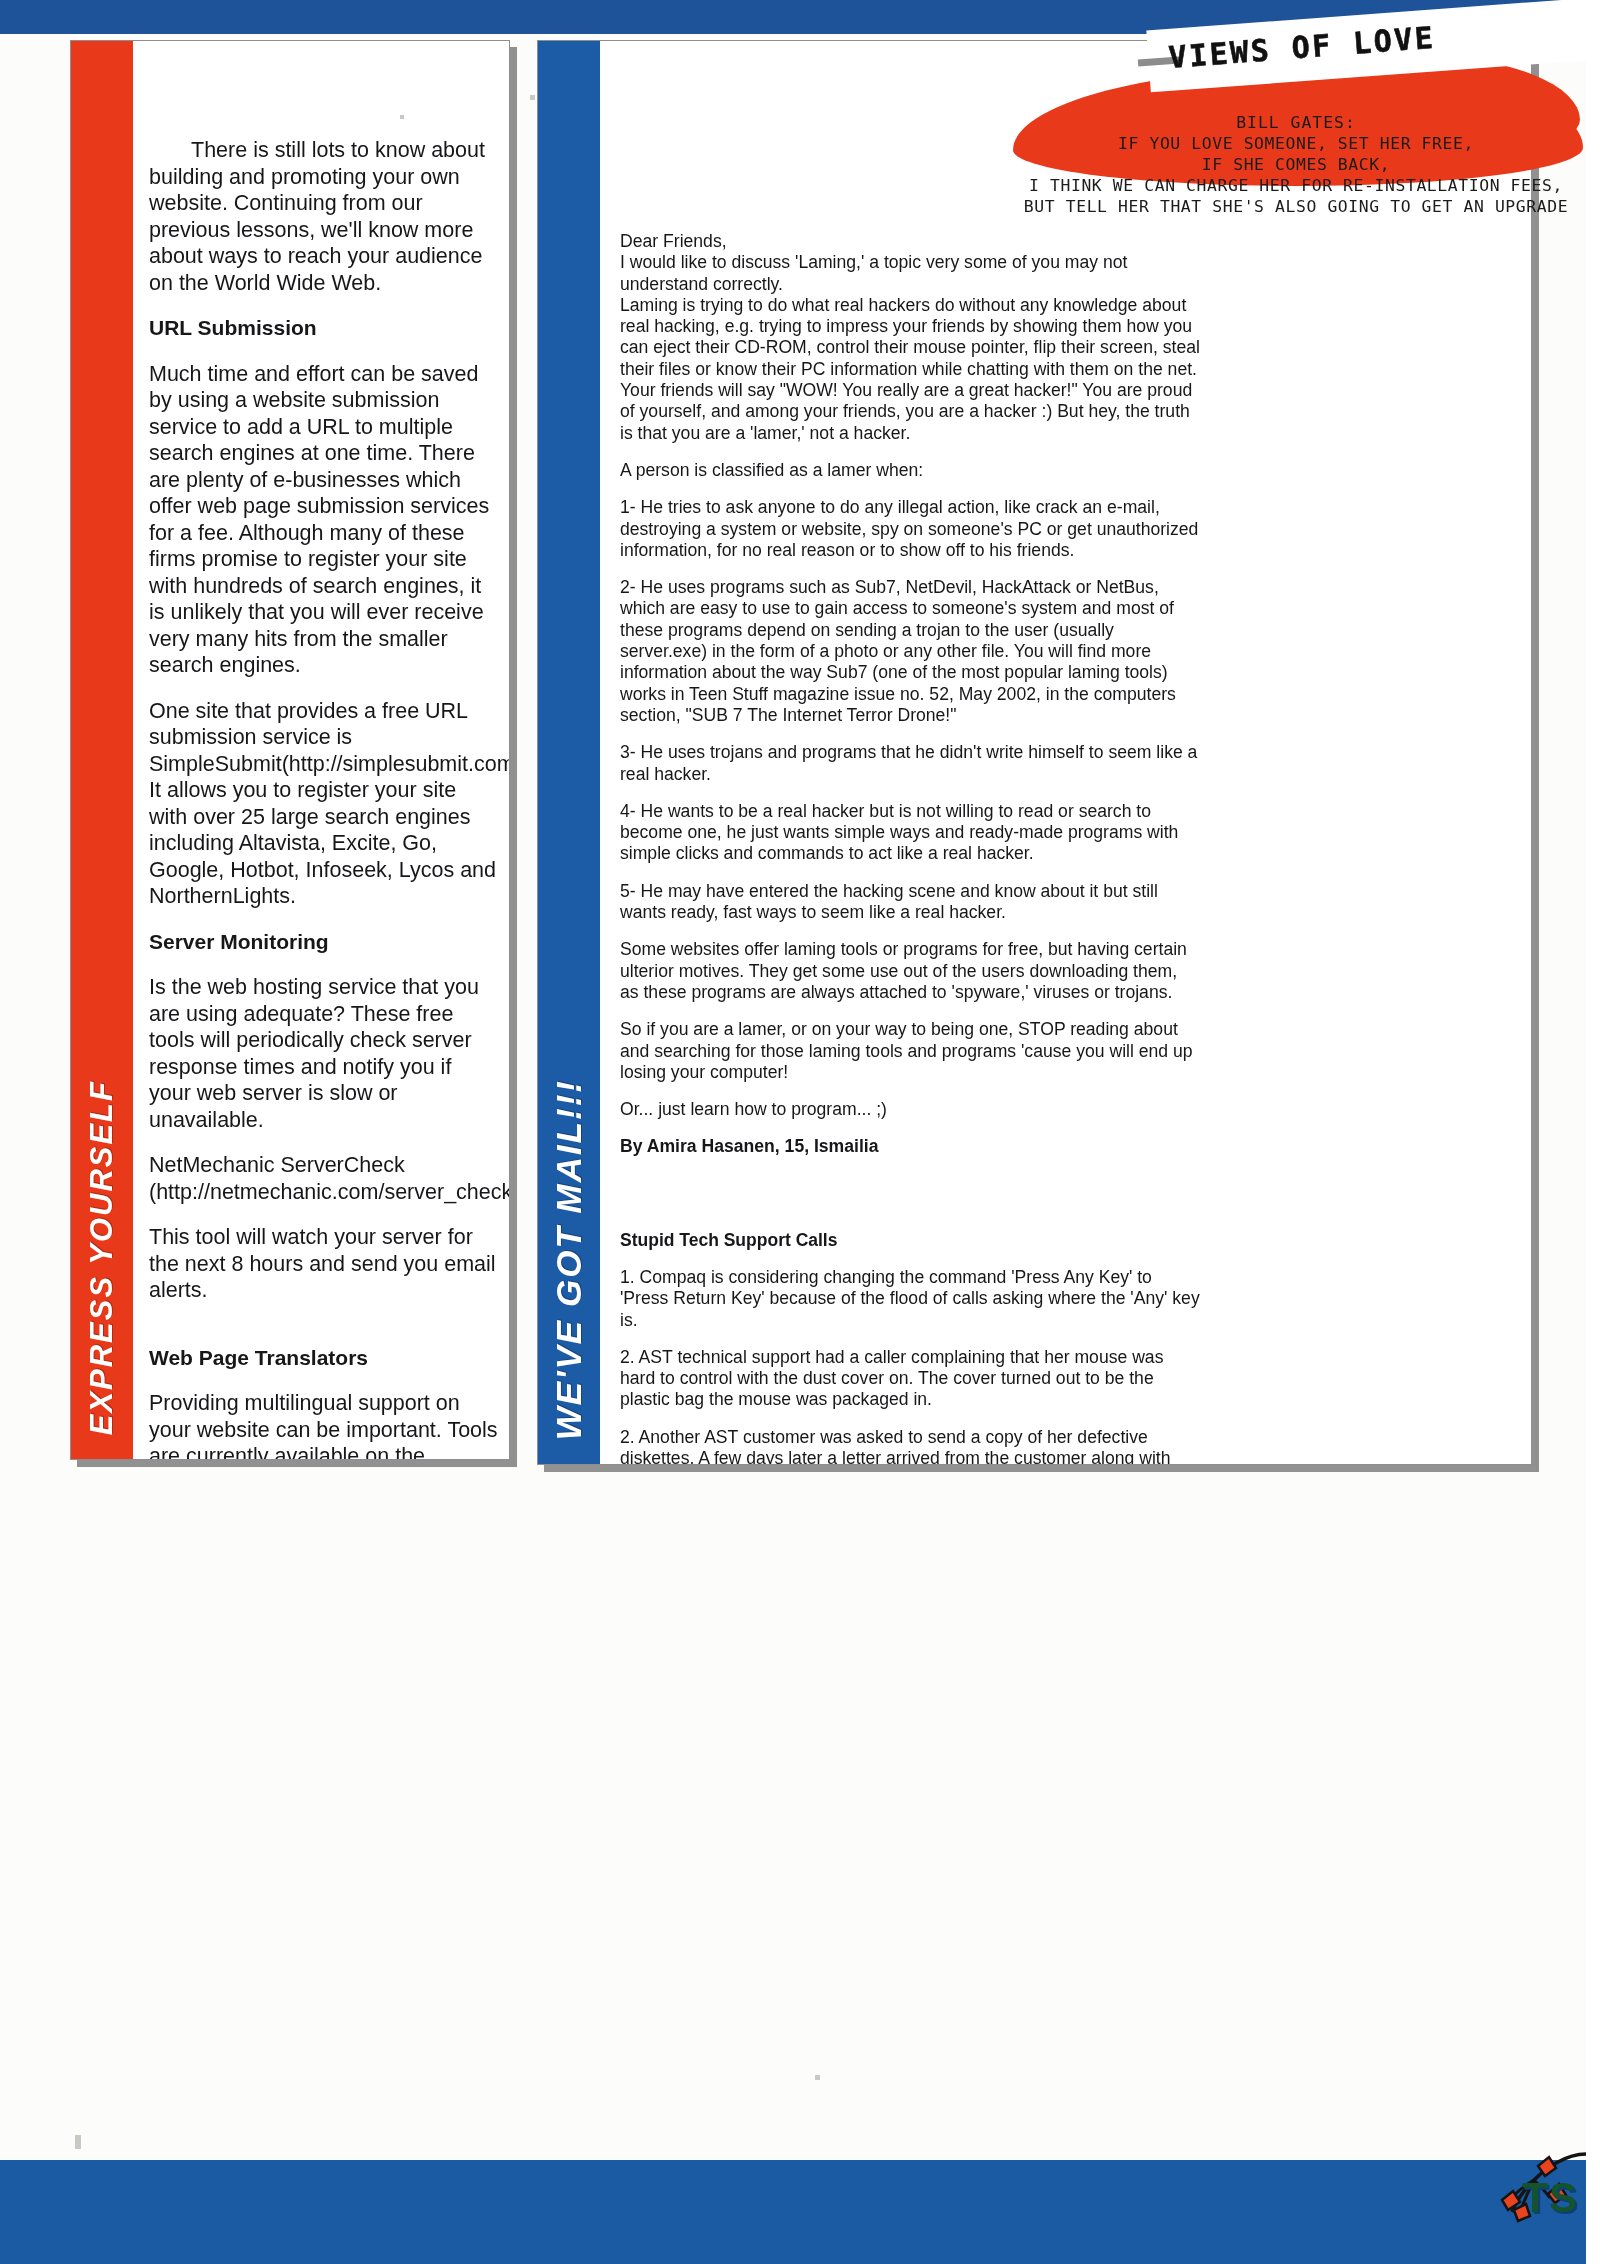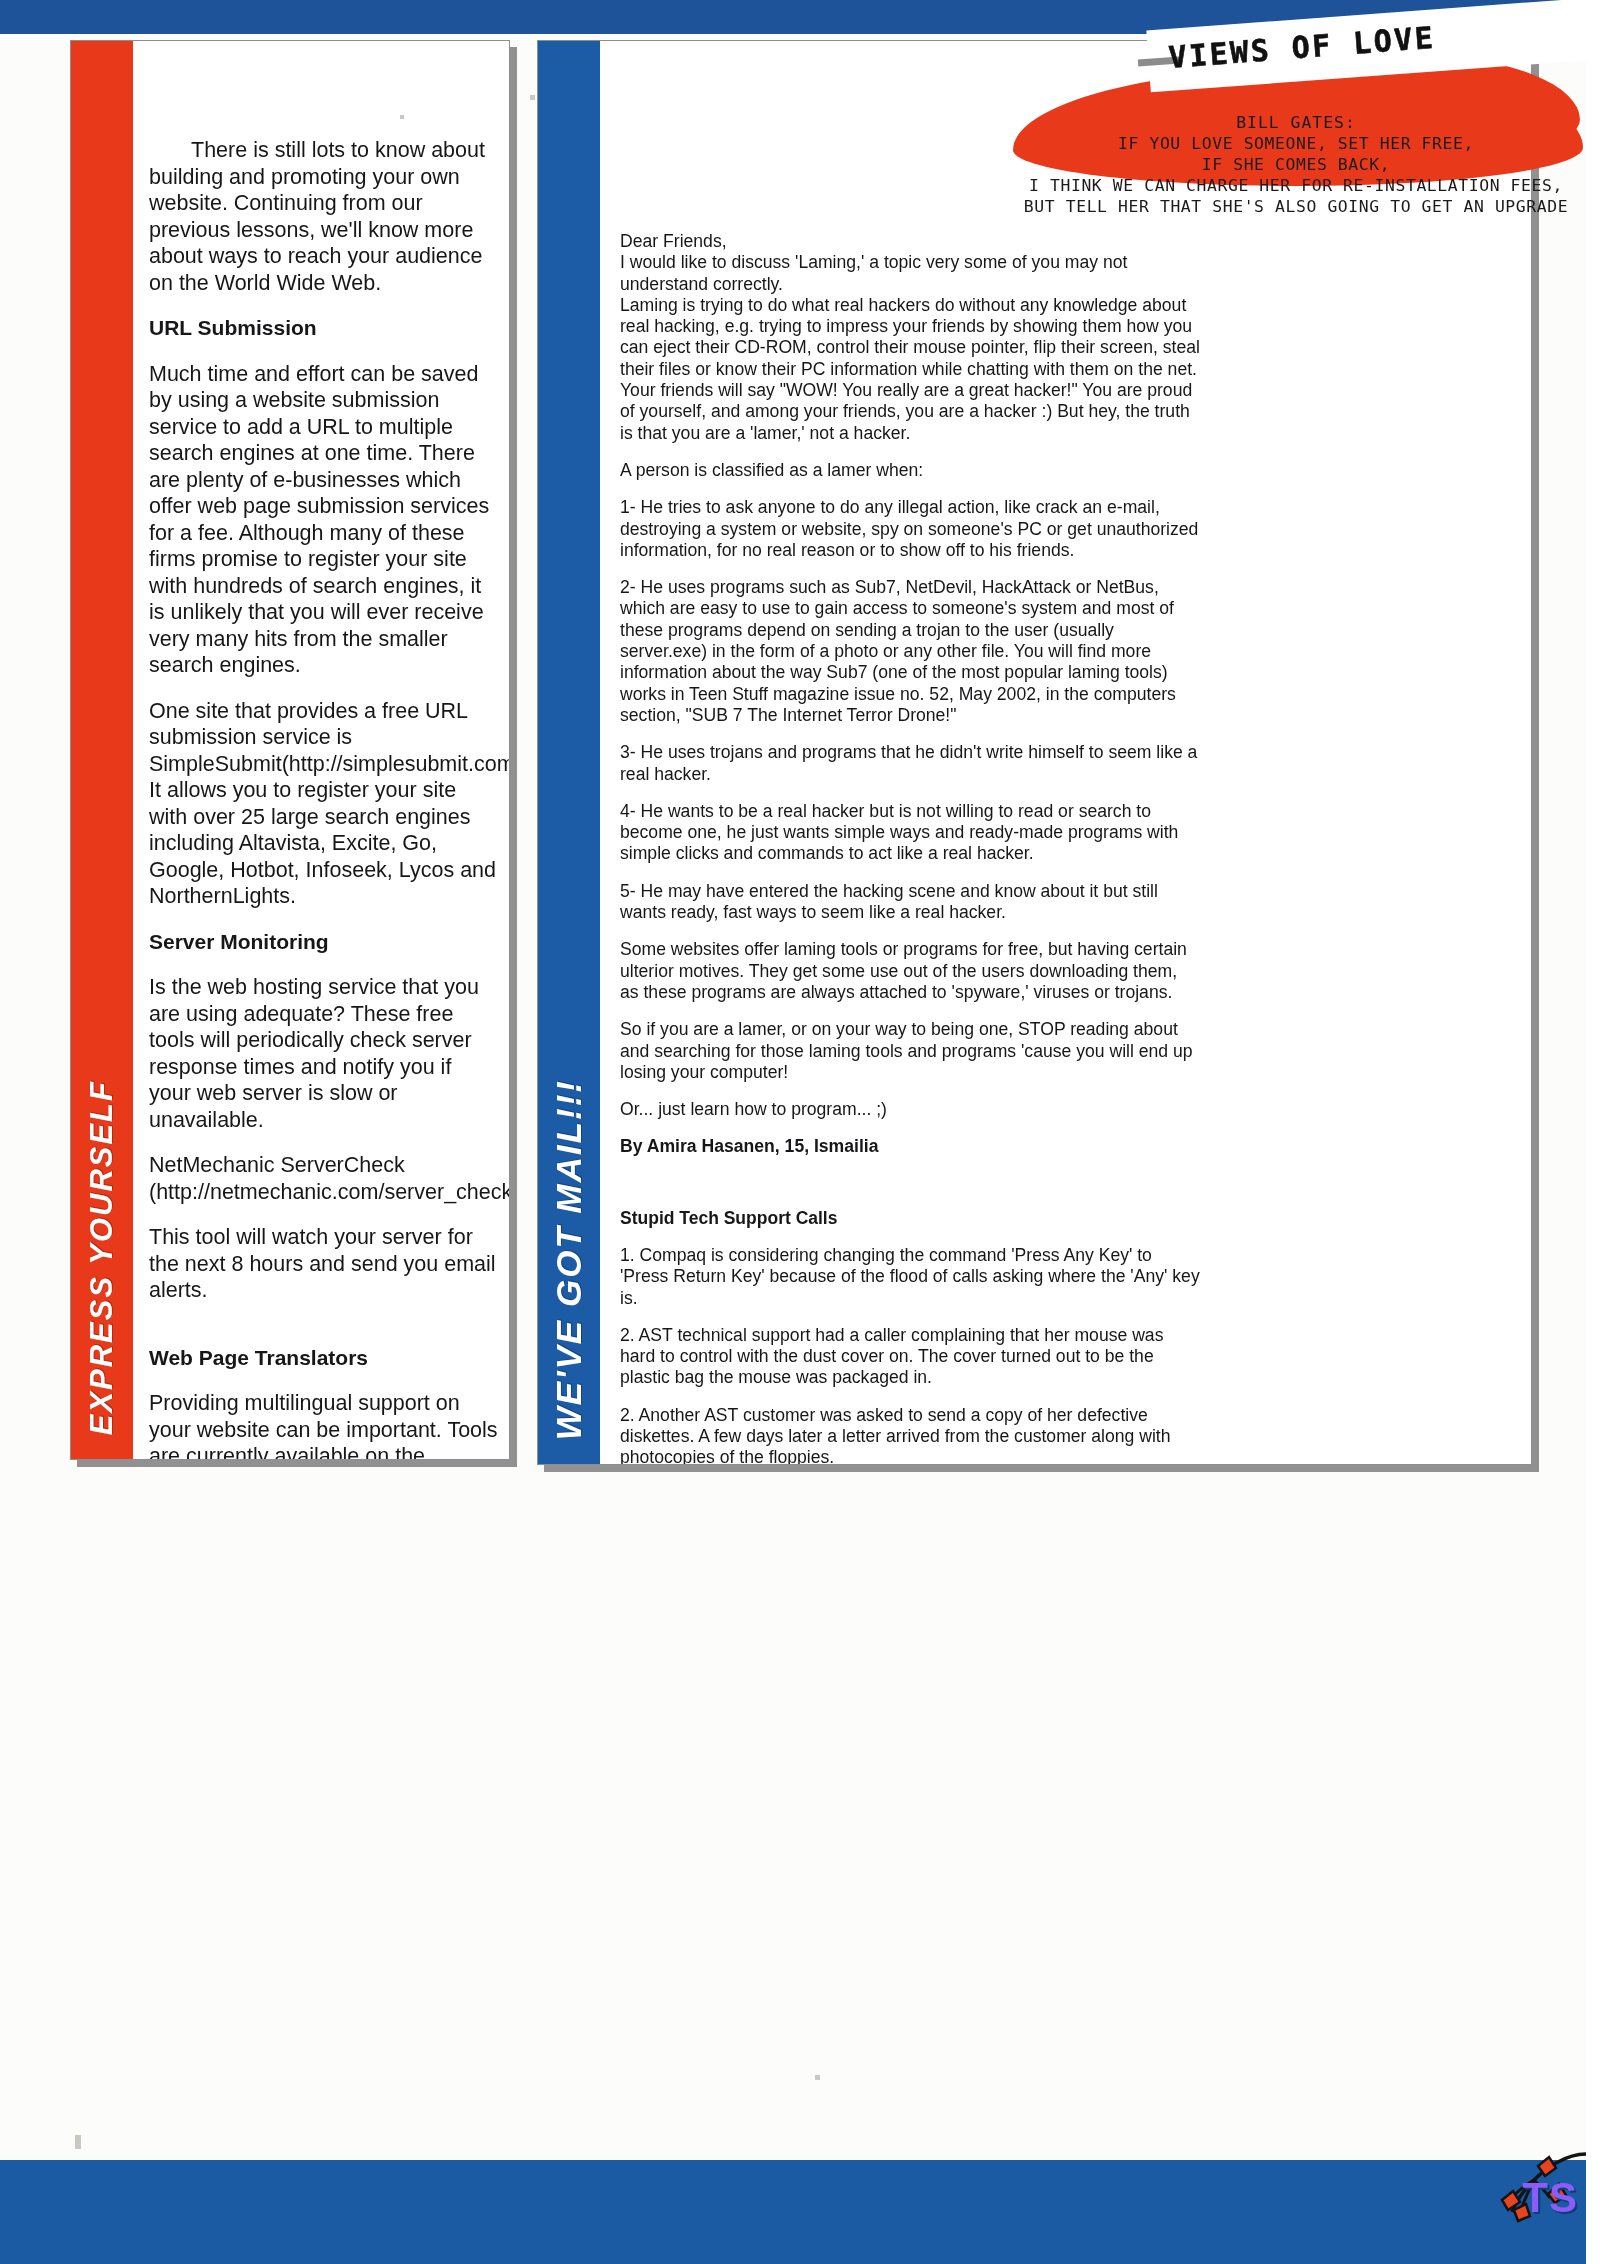--- a/index.html
+++ b/index.html
@@ -101,21 +101,21 @@
   }
   .col p { margin: 0 0 19px 0; }
   .col-right p { margin: 0 0 16px 0; }
   .tight { margin-bottom: 0 !important; }
   .indent { text-indent: 42px; }
   .sub {
     font-weight: bold;
     margin: 0 0 17px 0;
   }
   .col-left .sub { font-size: 21px; }
-  .col-right .sub { font-size: 17.5px; }
+  .col-right .sub { font-size: 17.5px; margin-top: 22px; }
   .byline {
     font-weight: bold;
     text-align: left;
     margin: 22px 0 0 0;
     font-size: 17.6px;
   }
   .gap-big { height: 34px; }
   .gap-mid { height: 22px; }
 
   
@@ -187,21 +187,21 @@
   
   .logo-wrap {
     position: absolute;
     right: 14px; bottom: 0;
     width: 170px; height: 118px;
     z-index: 9;
   }
   .logo-ts {
     position: absolute;
     right: 8px; bottom: 42px;
-    color: #8b5cf6;
+    color: #14532d;
     font-size: 42px;
     font-weight: bold;
     letter-spacing: 1px;
     text-shadow: 2px 2px 0 #0d3f78;
     font-family: "Liberation Sans", sans-serif;
   }
   .speck { position: absolute; background: #c9c9c4; }
 </style>
 </head>
 <body>

